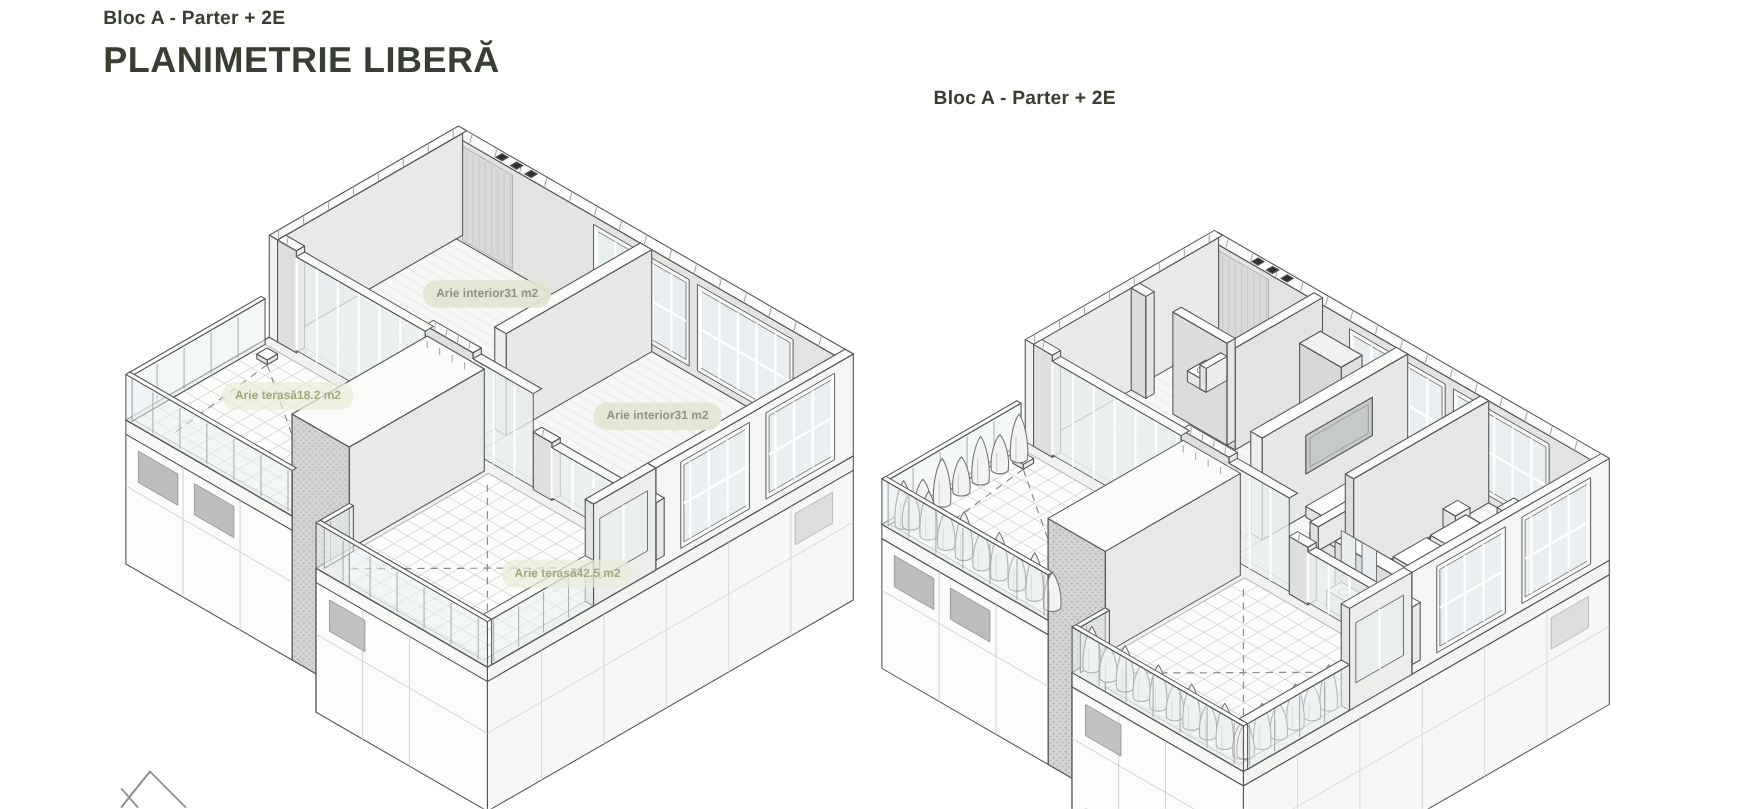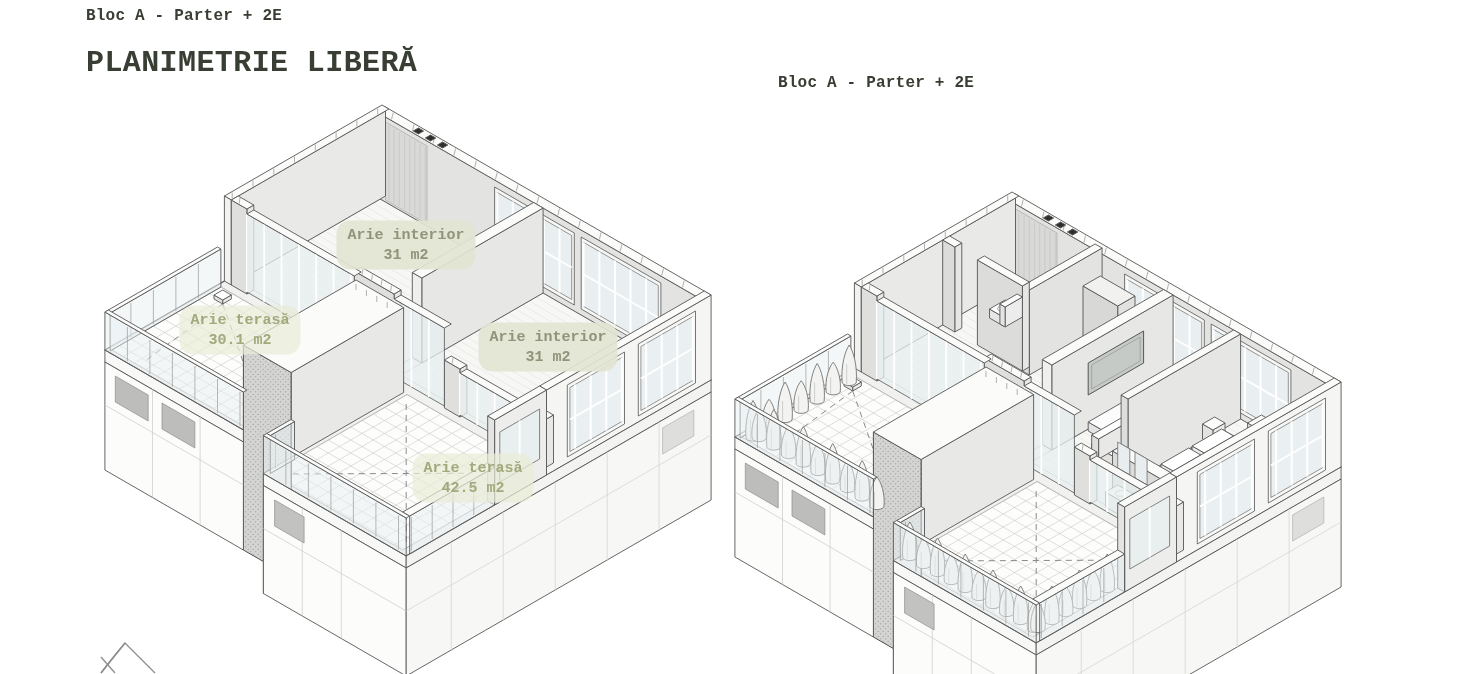--- a/index.html
+++ b/index.html
@@ -1,29 +1,29 @@
 <!DOCTYPE html>
 <html><head>
 <meta charset="utf-8">
 <style>
   html,body{margin:0;padding:0;}
   body{font-family:"Liberation Sans",sans-serif;background:#fff;}
-  .stage{position:relative;width:1463px;height:674px;overflow:hidden;background:#ffffff;font-family:Liberation Mono, monospace;}
+  .stage{position:relative;width:1463px;height:674px;overflow:hidden;background:#ffffff;}
   .plan-header{position:absolute;color:#383e33;}
   .plan-header .subtitle{font-size:16px;font-weight:700;letter-spacing:.2px;display:block;}
-  .plan-header .title{font-size:30px;font-weight:800;letter-spacing:.4px;display:block;margin-top:21px;}
+  .plan-header .title{font-size:30px;font-weight:800;letter-spacing:.4px;display:block;margin-top:9px;}
   .header-left{left:86px;top:7px;}
   .header-right{left:778px;top:74px;}
   .plan-svg{position:absolute;}
   .svg-left{left:82px;top:78px;}
   .svg-right{left:712px;top:165px;}
-  .pill{position:absolute;transform:translate(-50%,-50%);display:flex;flex-direction:column;
+  .pill{position:absolute;transform:translate(-50%,-50%);display:flex;flex-direction:row;
         align-items:center;justify-content:center;text-align:center;
         background:rgba(226,229,211,0.92);border-radius:14px;padding:5px 11px;
-        font-size:15px;line-height:1.3;font-weight:700;color:#8f947b;white-space:nowrap;}
+        font-size:10px;line-height:1.3;font-weight:700;color:#8f947b;white-space:nowrap;}
   .pill--terrace{background:rgba(233,236,215,0.72);color:#a2a97d;}
   .logo{position:absolute;left:98px;top:640px;}
 </style>
 </head>
 <body>
 
 <div class="stage">
 
   <div class="plan-header header-left">
     <span class="subtitle">Bloc A - Parter + 2E</span>
@@ -759,21 +759,21 @@
   <div class="pill" style="left:406px;top:245px">
     <span>Arie interior</span>
     <span>31 m2</span>
   </div>
   <div class="pill" style="left:548px;top:347px">
     <span>Arie interior</span>
     <span>31 m2</span>
   </div>
   <div class="pill pill--terrace" style="left:240px;top:330px">
     <span>Arie terasă</span>
-    <span>30.1 m2</span>
+    <span>18.2 m2</span>
   </div>
   <div class="pill pill--terrace" style="left:473px;top:478px">
     <span>Arie terasă</span>
     <span>42.5 m2</span>
   </div>
 
   <svg class="logo" width="60" height="34" viewBox="0 0 60 34">
     <path d="M3,33 L27,3 L57,33" fill="none" stroke="#8f8f8f" stroke-width="1.4"></path>
     <path d="M27,3 L13,20" fill="none" stroke="#8f8f8f" stroke-width="1.4"></path>
     <path d="M3,17 L17,33" fill="none" stroke="#8f8f8f" stroke-width="1.4"></path>

